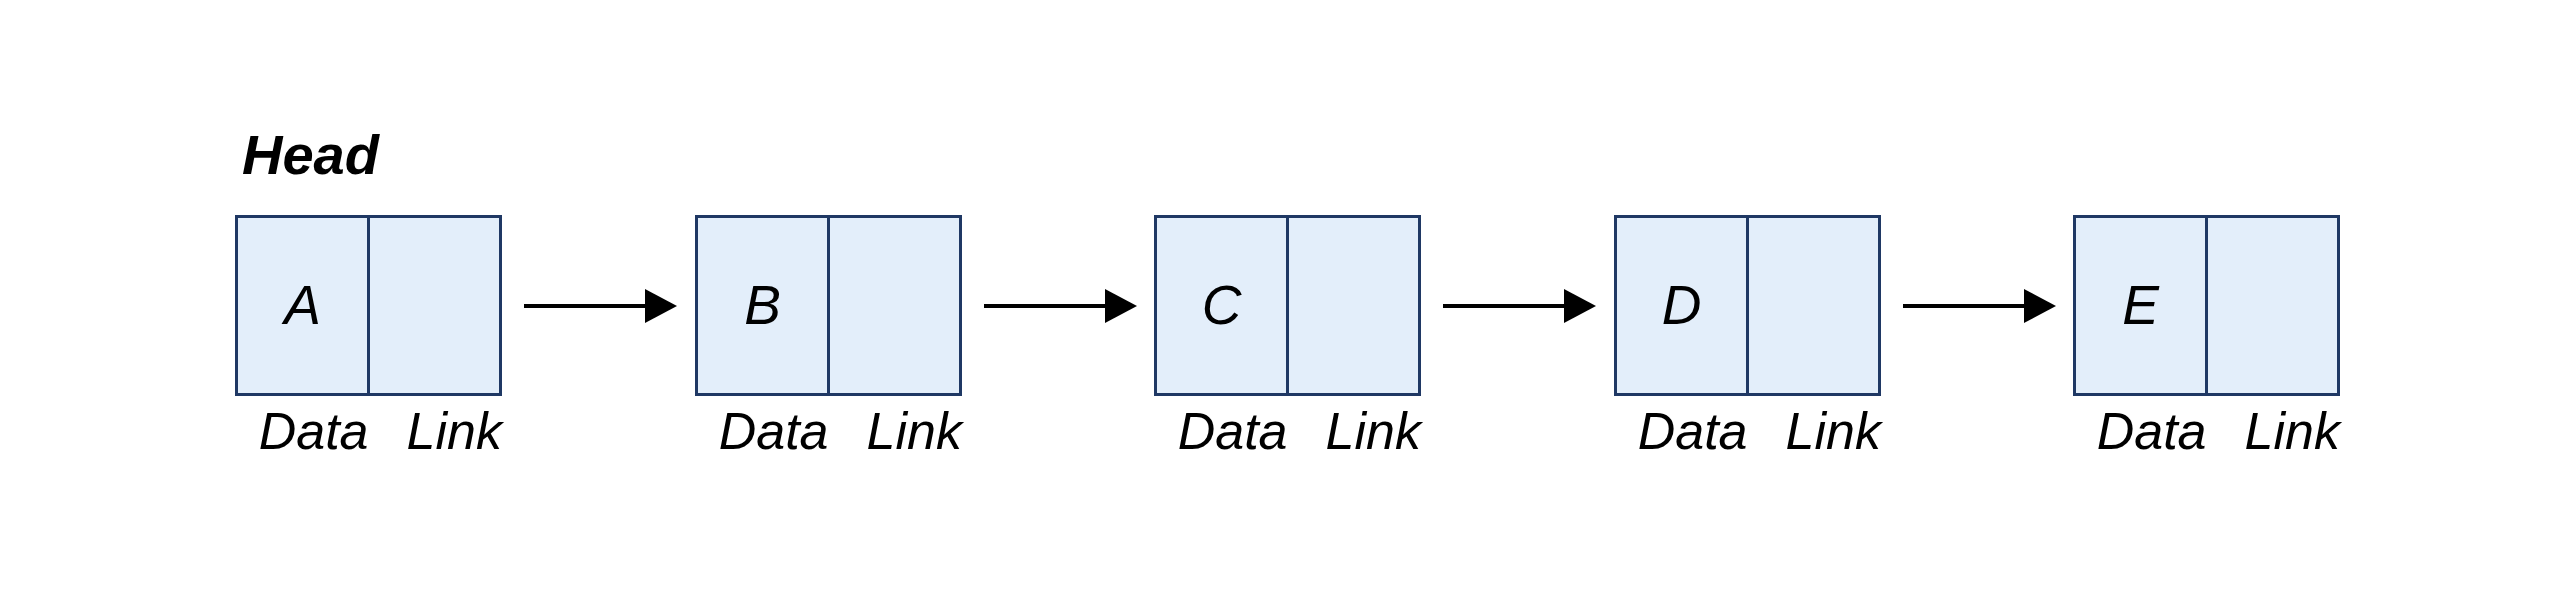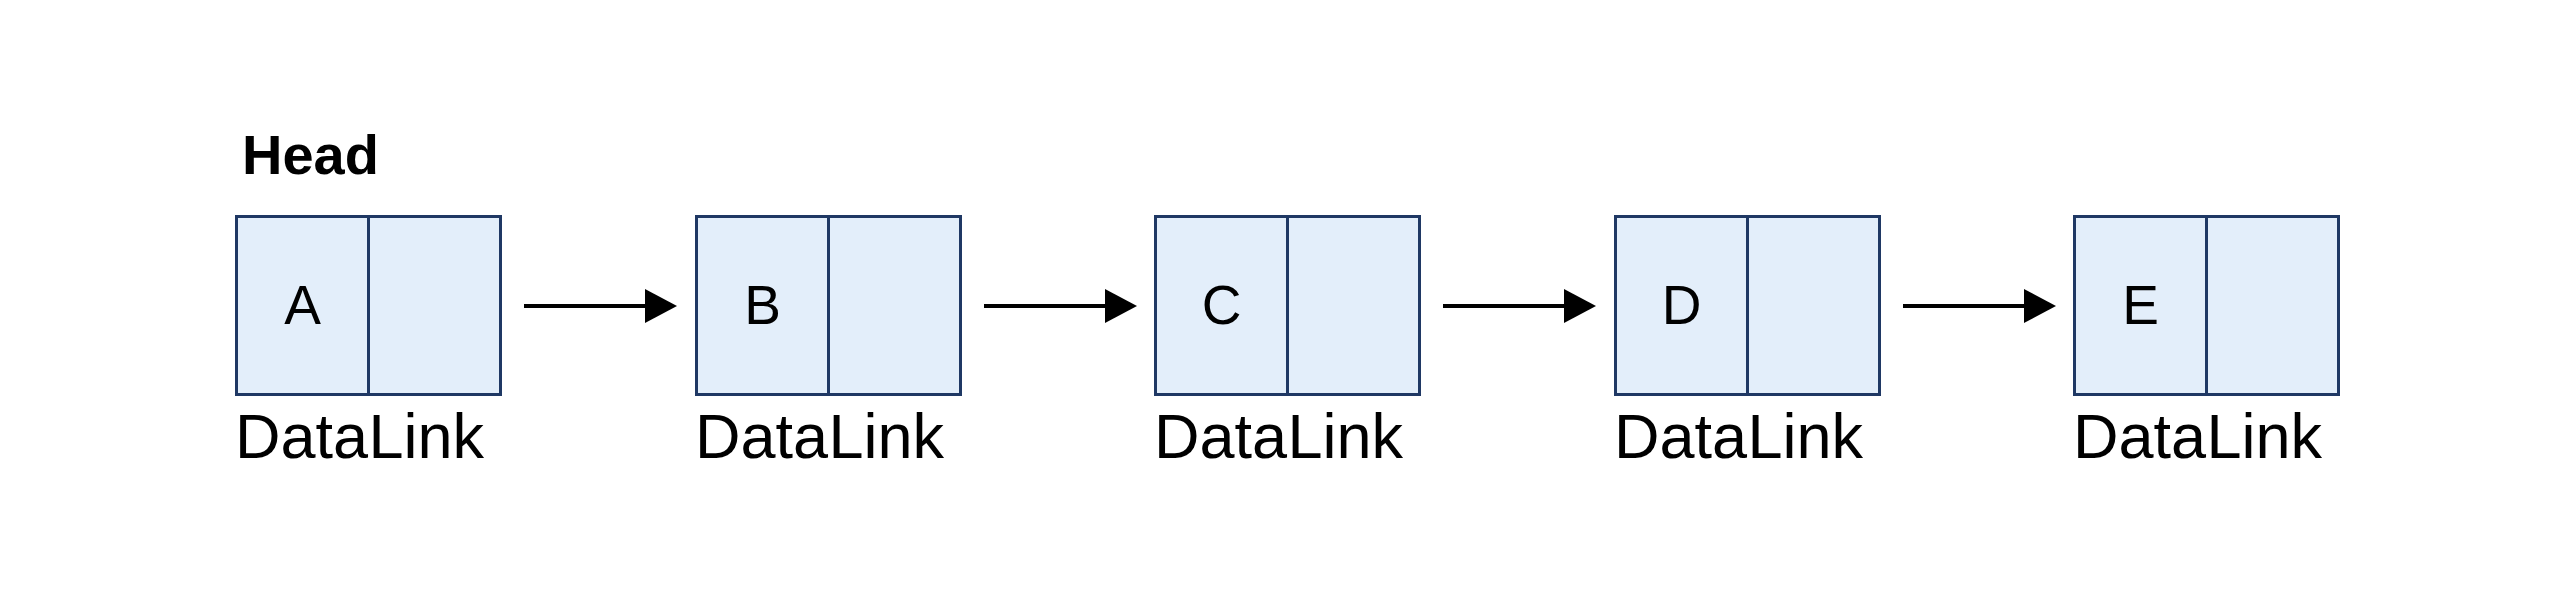--- a/index.html
+++ b/index.html
@@ -13,20 +13,21 @@
   html, body {
     background: var(--background);
     font-family: "Liberation Sans", sans-serif;
   }
   .canvas {
     position: relative;
     width: 2576px;
     height: 538px;
     background: var(--background);
     overflow: hidden;
+    font-style: italic;
   }
   .head-label {
     position: absolute;
     left: 242px;
     top: 127px;
     font-size: 56px;
     font-weight: 700;
     color: var(--text);
     line-height: 1;
     letter-spacing: 0px;
@@ -57,22 +58,22 @@
     color: var(--text);
     line-height: 1;
   }
   .node-labels {
     display: flex;
     width: 100%;
     margin-top: 9px;
   }
   .cell-label {
     flex: 1 1 0;
-    text-align: left;
-    font-size: 63px;
+    text-align: right;
+    font-size: 52px;
     color: var(--text);
     line-height: 1;
     white-space: nowrap;
   }
   .arrow {
     position: absolute;
     top: 289px;
     width: 153px;
     height: 35px;
   }

